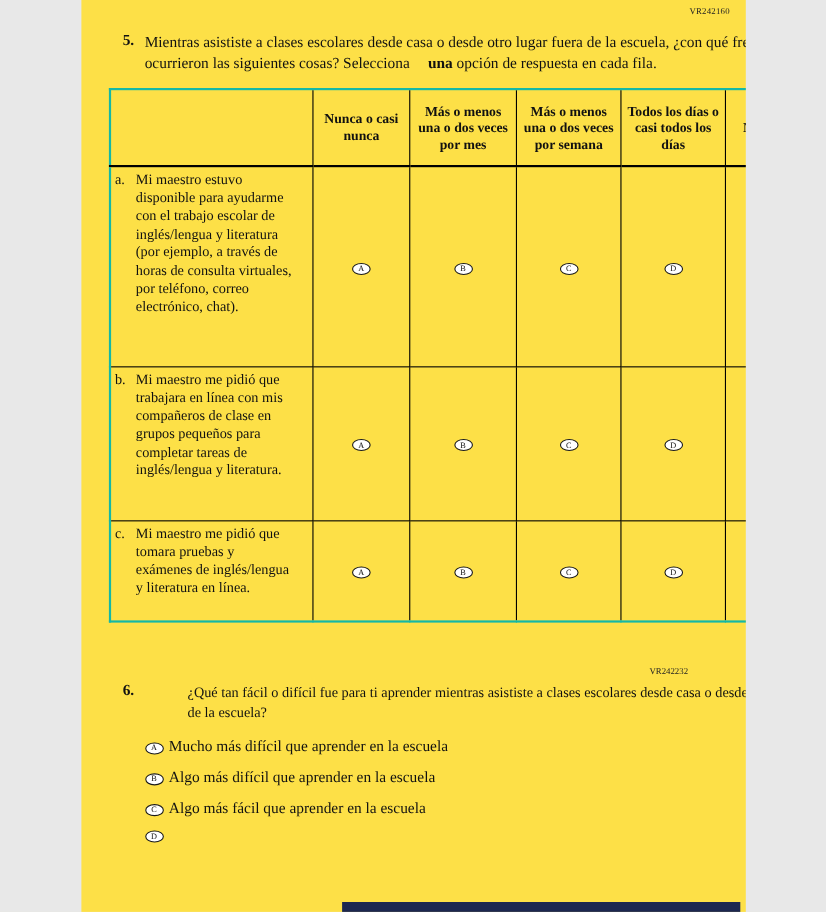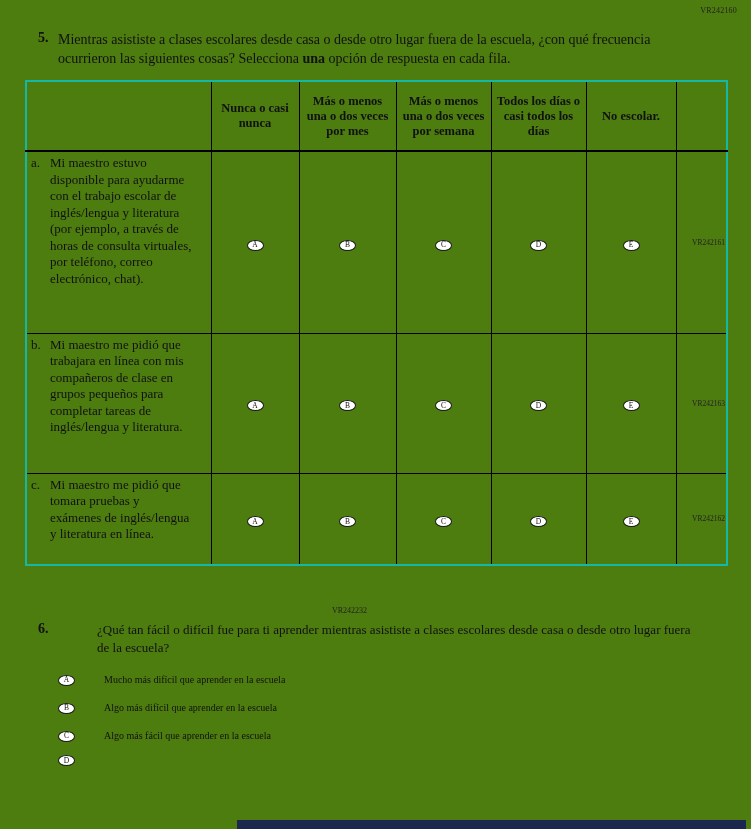--- a/index.html
+++ b/index.html
@@ -1,39 +1,39 @@
 <!DOCTYPE html>
 <html><head>
 <meta charset="utf-8">
 <style>
   * { margin:0; padding:0; box-sizing:border-box; }
   html,body { background:#e8e8e8; }
   .page {
     position:relative;
-    width:751px; height:829px;
-    background:#4d7c0f;
+    width:604px; height:829px;
+    background:#fde047;
     font-family:"Liberation Serif", serif;
     color:#111;
     overflow:hidden;
     margin:0 auto;
   }
   .form-code {
     position:absolute;
     font-size:8px;
     letter-spacing:.2px;
     color:#222;
   }
   .code-top { top:6px; right:14px; }
-  .code-mid { text-align:center; padding-right:52px; font-size:8px; color:#222; margin-top:40px; }
+  .code-mid { text-align:right; padding-right:52px; font-size:8px; color:#222; margin-top:40px; }
 
   
   .q5 { display:flex; margin:30px 0 12px 38px; width:660px; }
   .q-number { font-weight:bold; font-size:14px; width:20px; flex:0 0 20px; }
   .q5-text { font-size:14px; line-height:19px; width:640px; }
-  .q5-text b { font-weight:bold; }
+  .q5-text b { font-weight:bold;margin-left:13px; }
 
   
   table.grid {
     border-collapse:collapse;
     margin-left:25px;
     width:701px;
     table-layout:fixed;
   }
   table.grid, table.grid td, table.grid th { border:1px solid #000; }
   table.grid { border:2px solid #14b8a6; }
@@ -66,21 +66,21 @@
     font-size:7.5px; line-height:1; color:#111;
     background:#fff; cursor:pointer;
   }
 
   
   .q6 { display:flex; margin:6px 0 0 38px; width:660px; }
   .q6-text { font-size:13px; line-height:18px; width:612px;margin-left:39px; }
   .q6-options { margin:14px 0 0 58px; }
   .q6-option { display:flex; align-items:center; margin-bottom:10px; }
   .q6-option .bubble { flex:0 0 17px; }
-  .q6-option-label { font-size:10px; margin-left:29px; line-height:18px; }
+  .q6-option-label { font-size:14px; margin-left:5px; line-height:18px; }
 
   .footer-bar {
     position:absolute; left:237px; right:5px; bottom:0; height:9px;
     background:#1c2750;
   }
 </style>
 </head>
 <body>
 
 <div class="page">

